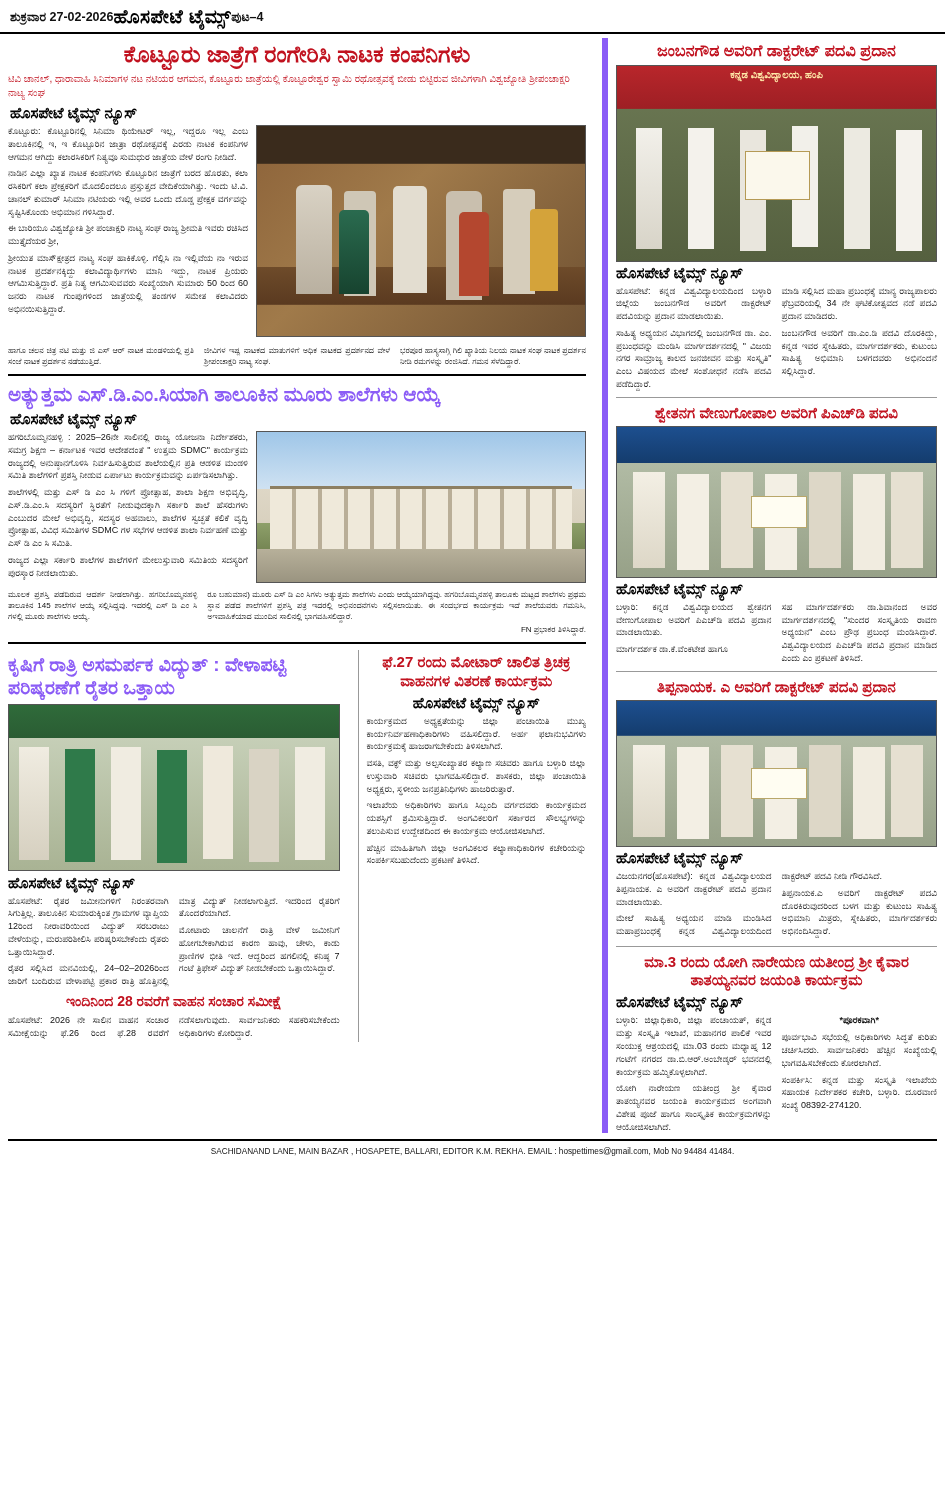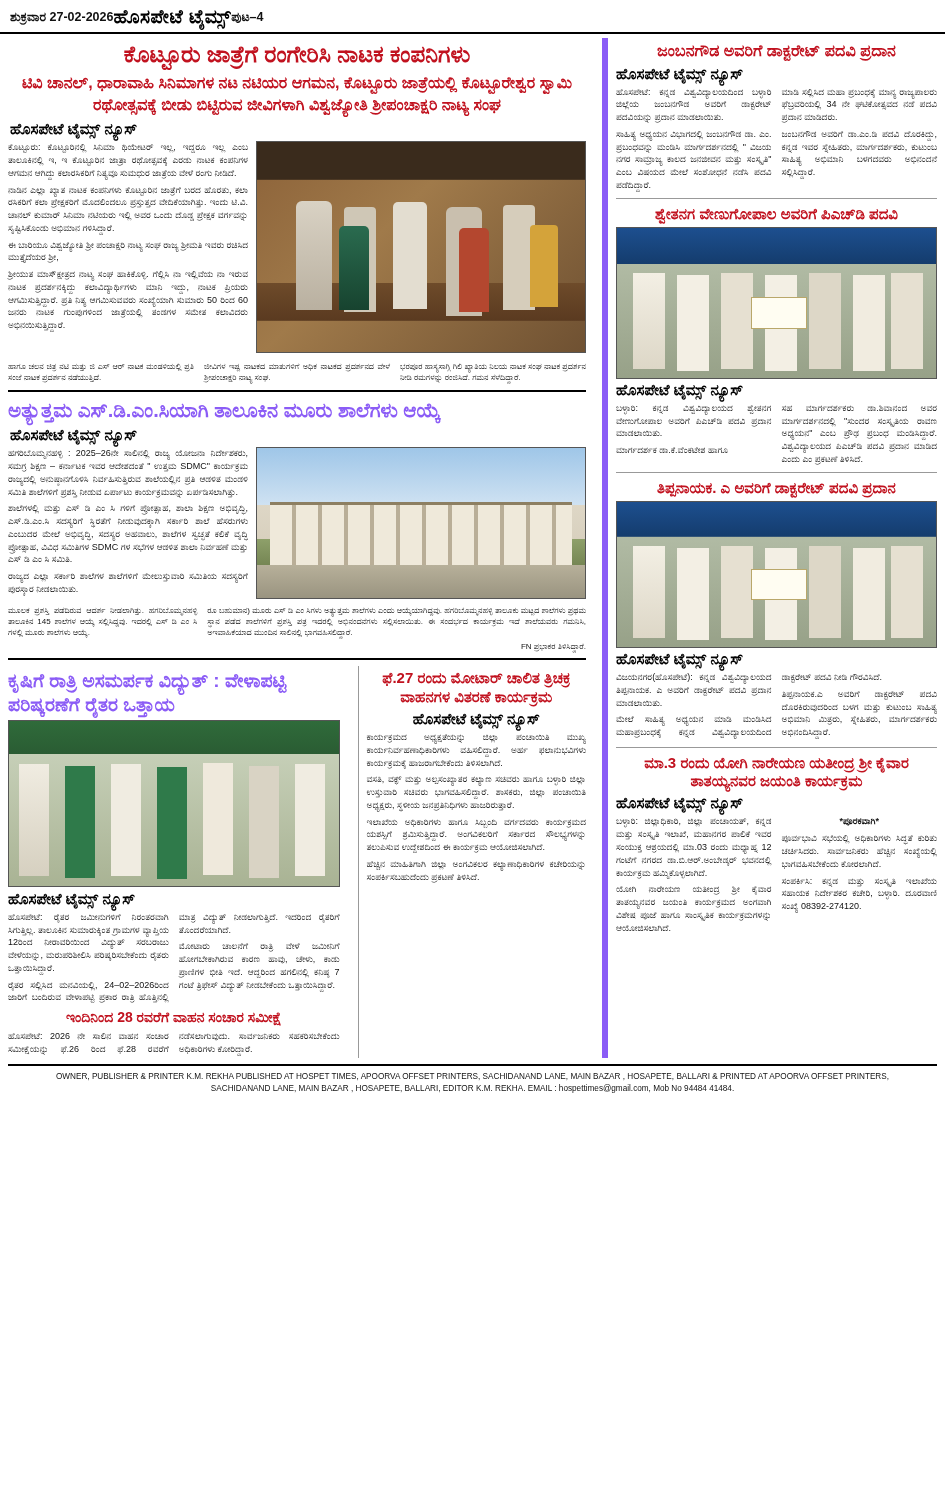--- a/index.html
+++ b/index.html
@@ -72,26 +72,25 @@
   }
   h2.headline-red{
     font-size:17px;
     line-height:1.22;
     text-align:center;
     color:#c1121f;
     margin:3px 0 4px 0;
     font-weight:bold;
   }
   h3.sub-red{
-    font-size:16px;
+    font-size:10px;
     line-height:1.35;
-    text-align:center;
     color:#c1121f;
     margin:0 0 5px 0;
-    font-weight:bold;
+    font-weight:normal;
   }
   .byline{
     font-size:15px;
     font-weight:bold;
     text-align:center;
     margin:2px 0 3px 0;
     color:#000;
   }
   
   .cols2{column-count:2;column-gap:10px;column-rule:0;}
@@ -293,20 +292,23 @@
           <p class="body">ಇಲಾಖೆಯ ಅಧಿಕಾರಿಗಳು ಹಾಗೂ ಸಿಬ್ಬಂದಿ ವರ್ಗದವರು ಕಾರ್ಯಕ್ರಮದ ಯಶಸ್ಸಿಗೆ ಶ್ರಮಿಸುತ್ತಿದ್ದಾರೆ. ಅಂಗವಿಕಲರಿಗೆ ಸರ್ಕಾರದ ಸೌಲಭ್ಯಗಳನ್ನು ತಲುಪಿಸುವ ಉದ್ದೇಶದಿಂದ ಈ ಕಾರ್ಯಕ್ರಮ ಆಯೋಜಿಸಲಾಗಿದೆ.</p>
           <p class="body">ಹೆಚ್ಚಿನ ಮಾಹಿತಿಗಾಗಿ ಜಿಲ್ಲಾ ಅಂಗವಿಕಲರ ಕಲ್ಯಾಣಾಧಿಕಾರಿಗಳ ಕಚೇರಿಯನ್ನು ಸಂಪರ್ಕಿಸಬಹುದೆಂದು ಪ್ರಕಟಣೆ ತಿಳಿಸಿದೆ.</p>
         </div>
       </div>
     </div>
 
     <div class="col col-right">
 
       <div>
         <h2 class="headline-red" style="font-size:16px;">ಜಂಬನಗೌಡ ಅವರಿಗೆ ಡಾಕ್ಟರೇಟ್ ಪದವಿ ಪ್ರದಾನ</h2>
+        <div class="photo ph-award" style="height:195px;">
+          <div style="position:absolute;top:3px;left:0;right:0;text-align:center;font-size:10px;font-weight:bold;color:#ffe9a8;">ಕನ್ನಡ ವಿಶ್ವವಿದ್ಯಾಲಯ, ಹಂಪಿ</div>
+        </div>
         <div class="byline" style="text-align:left;">ಹೊಸಪೇಟೆ ಟೈಮ್ಸ್ ನ್ಯೂಸ್</div>
         <div class="cols2">
           <p class="body">ಹೊಸಪೇಟೆ: ಕನ್ನಡ ವಿಶ್ವವಿದ್ಯಾಲಯದಿಂದ ಬಳ್ಳಾರಿ ಜಿಲ್ಲೆಯ ಜಂಬನಗೌಡ ಅವರಿಗೆ ಡಾಕ್ಟರೇಟ್ ಪದವಿಯನ್ನು ಪ್ರದಾನ ಮಾಡಲಾಯಿತು.</p>
           <p class="body">ಸಾಹಿತ್ಯ ಅಧ್ಯಯನ ವಿಭಾಗದಲ್ಲಿ ಜಂಬನಗೌಡ ಡಾ. ಎಂ. ಪ್ರಬಂಧವನ್ನು ಮಂಡಿಸಿ ಮಾರ್ಗದರ್ಶನದಲ್ಲಿ " ವಿಜಯ ನಗರ ಸಾಮ್ರಾಜ್ಯ ಕಾಲದ ಜನಜೀವನ ಮತ್ತು ಸಂಸ್ಕೃತಿ" ಎಂಬ ವಿಷಯದ ಮೇಲೆ ಸಂಶೋಧನೆ ನಡೆಸಿ ಪದವಿ ಪಡೆದಿದ್ದಾರೆ.</p>
           <p class="body">ಮಾಡಿ ಸಲ್ಲಿಸಿದ ಮಹಾ ಪ್ರಬಂಧಕ್ಕೆ ಮಾನ್ಯ ರಾಜ್ಯಪಾಲರು ಫೆಬ್ರವರಿಯಲ್ಲಿ 34 ನೇ ಘಟಿಕೋತ್ಸವದ ನಡೆ ಪದವಿ ಪ್ರದಾನ ಮಾಡಿದರು.</p>
           <p class="body">ಜಂಬನಗೌಡ ಅವರಿಗೆ ಡಾ.ಎಂ.ಡಿ ಪದವಿ ದೊರಕಿದ್ದು, ಕನ್ನಡ ಇವರ ಸ್ನೇಹಿತರು, ಮಾರ್ಗದರ್ಶಕರು, ಕುಟುಂಬ ಸಾಹಿತ್ಯ ಅಭಿಮಾನಿ ಬಳಗದವರು ಅಭಿನಂದನೆ ಸಲ್ಲಿಸಿದ್ದಾರೆ.</p>
         </div>
       </div>
 
       <div class="rule-h"></div>
@@ -346,17 +348,16 @@
           <p class="body" style="text-align:center;font-weight:bold;">*ಪೂರಕವಾಗಿ*</p>
           <p class="body">ಪೂರ್ವಭಾವಿ ಸಭೆಯಲ್ಲಿ ಅಧಿಕಾರಿಗಳು ಸಿದ್ಧತೆ ಕುರಿತು ಚರ್ಚಿಸಿದರು. ಸಾರ್ವಜನಿಕರು ಹೆಚ್ಚಿನ ಸಂಖ್ಯೆಯಲ್ಲಿ ಭಾಗವಹಿಸಬೇಕೆಂದು ಕೋರಲಾಗಿದೆ.</p>
           <p class="body">ಸಂಪರ್ಕಿಸಿ: ಕನ್ನಡ ಮತ್ತು ಸಂಸ್ಕೃತಿ ಇಲಾಖೆಯ ಸಹಾಯಕ ನಿರ್ದೇಶಕರ ಕಚೇರಿ, ಬಳ್ಳಾರಿ. ದೂರವಾಣಿ ಸಂಖ್ಯೆ 08392-274120.</p>
         </div>
       </div>
 
     </div>
   </div>
 
   <div class="footer">
-    <div>OWNER, PUBLISHER &amp; PRINTER K.M. REKHA PUBLISHED AT HOSPET TIMES,  APOORVA OFFSET PRINTERS, SACHIDANAND LANE, MAIN BAZAR , HOSAPETE,    BALLARI &amp; PRINTED AT APOORVA OFFSET PRINTERS,</div>
     <div>SACHIDANAND LANE, MAIN BAZAR , HOSAPETE, BALLARI, EDITOR  K.M. REKHA.    EMAIL : hospettimes@gmail.com, Mob No 94484 41484.</div>
   </div>
 
 </div>
 
 </body></html>

